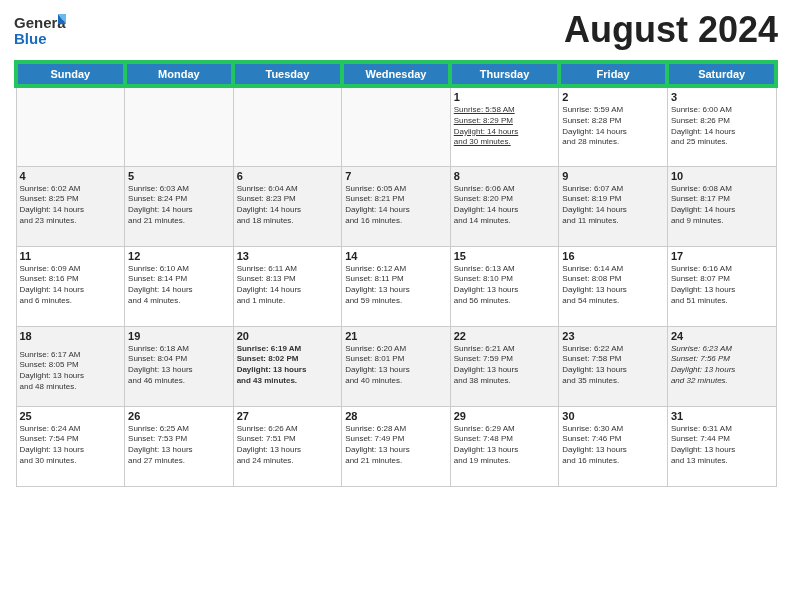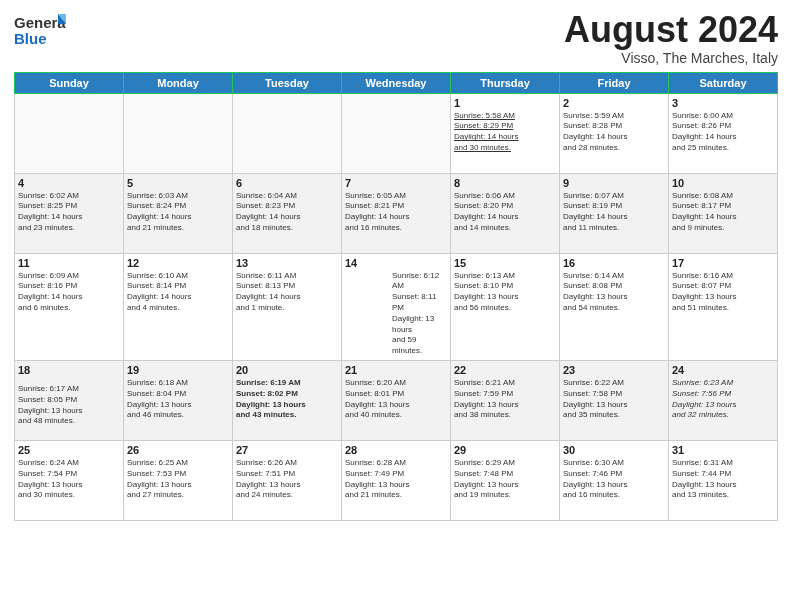--- a/index.html
+++ b/index.html
@@ -41,21 +41,21 @@
       width: 100%;
       border-collapse: collapse;
       table-layout: fixed;
     }
     thead th {
       background: #2a7dbf;
       color: #fff;
       font-size: 11px;
       font-weight: bold;
       padding: 4px 3px;
-      border: 1px solid #22c55e;
+      border: 4px solid #22c55e;
       text-align: center;
     }
     tbody td {
       border: 1px solid #ccc;
       vertical-align: top;
       padding: 3px 3px;
       font-size: 8.5px;
       color: #333;
       height: 80px;
       background: #fff;
@@ -91,21 +91,20 @@
           <text x="0" y="18" font-family="Arial" font-size="15" font-weight="bold" fill="#333">General</text>
           <text x="0" y="34" font-family="Arial" font-size="15" font-weight="bold" fill="#1a6bbf">Blue</text>
 
           <polygon points="44,4 52,14 44,14" fill="#1a6bbf"></polygon>
           <polygon points="44,4 52,4 52,14" fill="#2a9de0" opacity="0.7"></polygon>
         </svg>
       </div>
     </div>
     <div class="title-area">
       <div class="month-title">August 2024</div>
-      <div class="subtitle">Visso, The Marches, Italy</div>
     </div>
   </div>
 
   <table>
     <thead>
       <tr>
       <th>Sunday</th>
           <th>Monday</th>
           <th>Tuesday</th>
           <th>Wednesday</th>
@@ -210,21 +209,21 @@
           </td>
           <td>
             <span class="day-number">13</span>
             <div class="day-info" style="white-space: pre-line;">Sunrise: 6:11 AM
 Sunset: 8:13 PM
 Daylight: 14 hours
 and 1 minute.</div>
           </td>
           <td>
             <span class="day-number">14</span>
-            <div class="day-info" style="white-space: pre-line; margin-left: 47px;">Sunrise: 6:12 AM
+            <div class="day-info" style="white-space: pre-line;">Sunrise: 6:12 AM
 Sunset: 8:11 PM
 Daylight: 13 hours
 and 59 minutes.</div>
           </td>
           <td>
             <span class="day-number">15</span>
             <div class="day-info" style="white-space: pre-line;">Sunrise: 6:13 AM
 Sunset: 8:10 PM
 Daylight: 13 hours
 and 56 minutes.</div>

